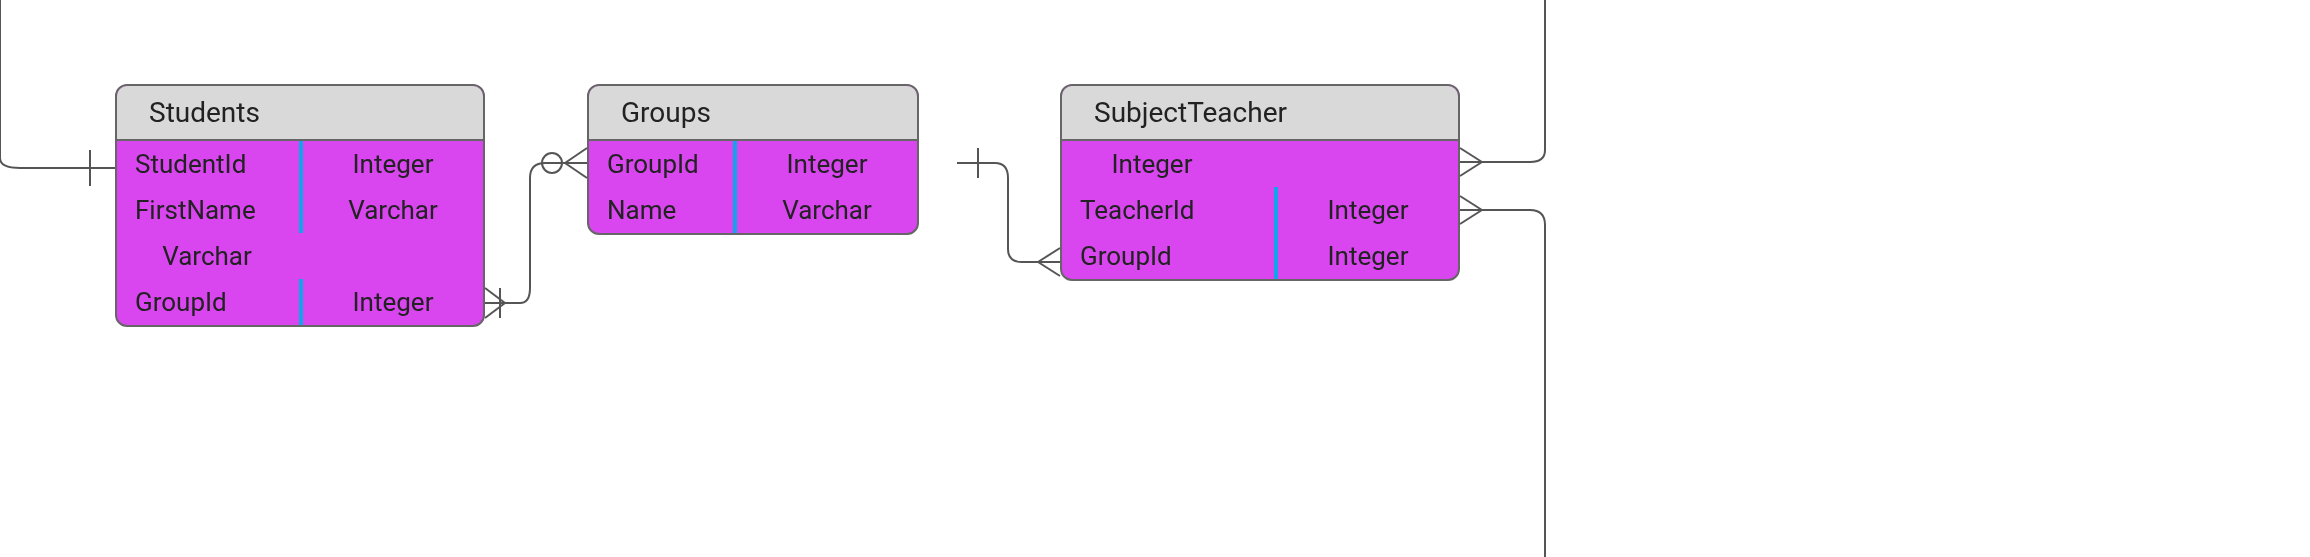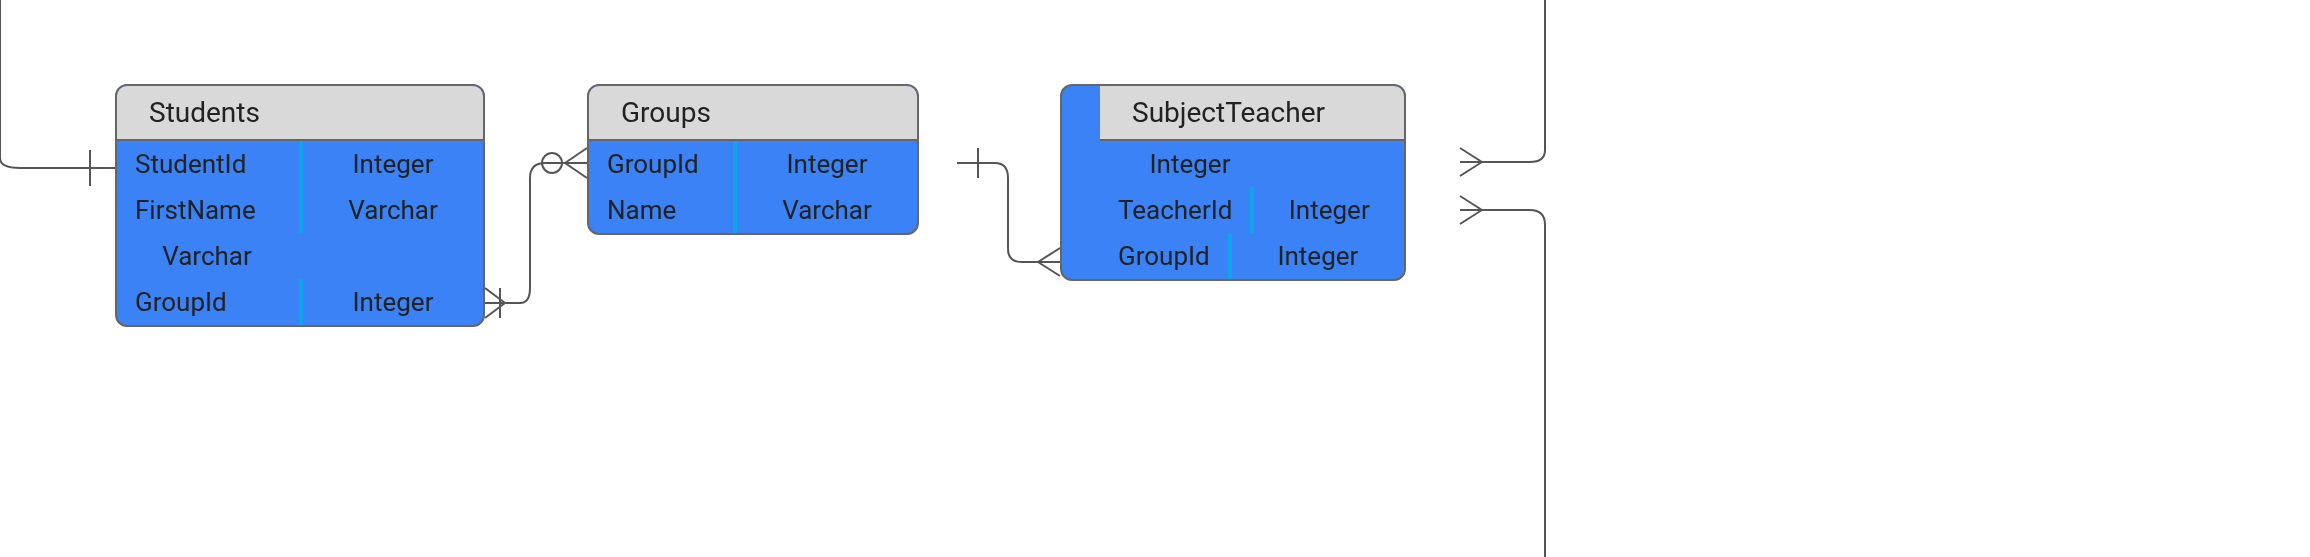--- a/index.html
+++ b/index.html
@@ -9,21 +9,21 @@
       width: 2310px;
       height: 557px;
       position: relative;
       overflow: hidden;
     }
     .entity {
       position: absolute;
       border: 2px solid #666;
       border-radius: 12px;
       overflow: hidden;
-      background: #3b82f6;
+      background: #d946ef;
     }
     .entity-header {
       background: #d9d9d9;
       padding: 10px 32px;
       font-size: 28px;
       color: #222;
       border-bottom: 2px solid #666;
     }
     .entity-row {
       display: flex;
@@ -85,21 +85,21 @@
   <div class="entity-row">
     <div class="col-name">GroupId</div>
     <div class="col-type">Integer</div>
   </div>
   <div class="entity-row">
     <div class="col-name">Name</div>
     <div class="col-type">Varchar</div>
   </div>
 </div>
 
-<div class="entity" style="left:1060px; top:84px; width:346px;padding-left:38px;">
+<div class="entity" style="left:1060px; top:84px; width:400px;">
   <div class="entity-header">SubjectTeacher</div>
   <div class="entity-row">
     <div class="col-type">Integer</div>
   </div>
   <div class="entity-row">
     <div class="col-name">TeacherId</div>
     <div class="col-type">Integer</div>
   </div>
   <div class="entity-row">
     <div class="col-name">GroupId</div>

